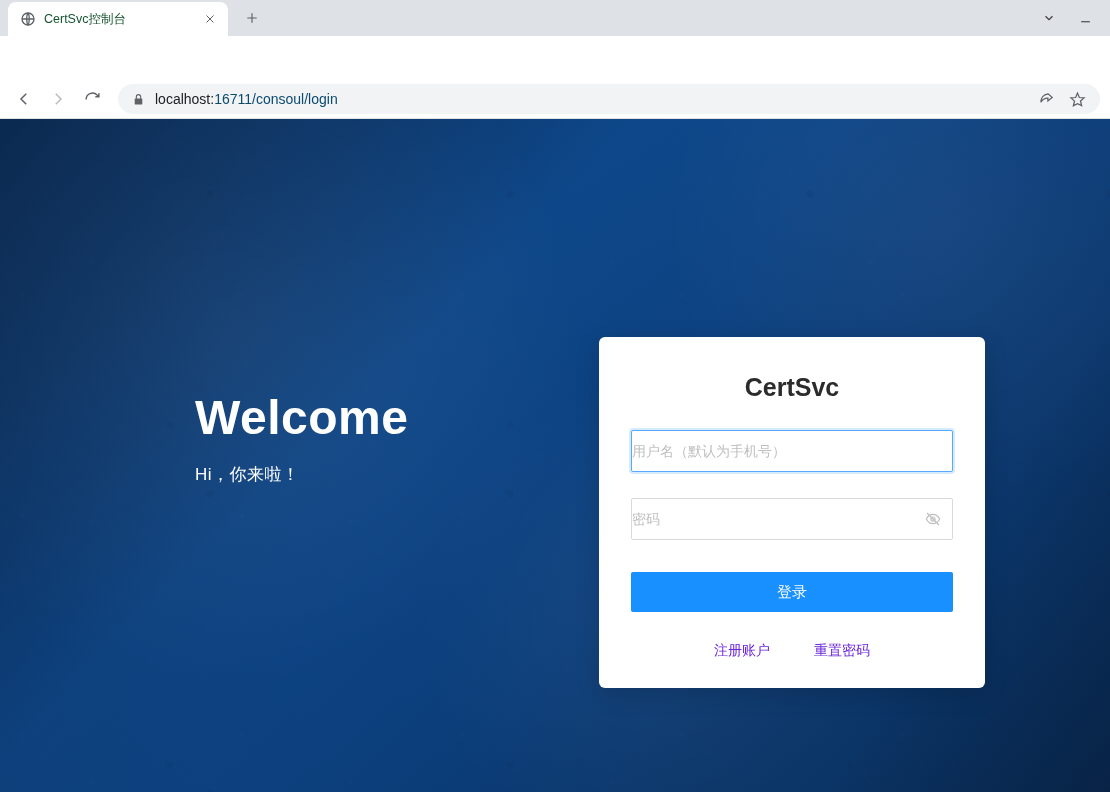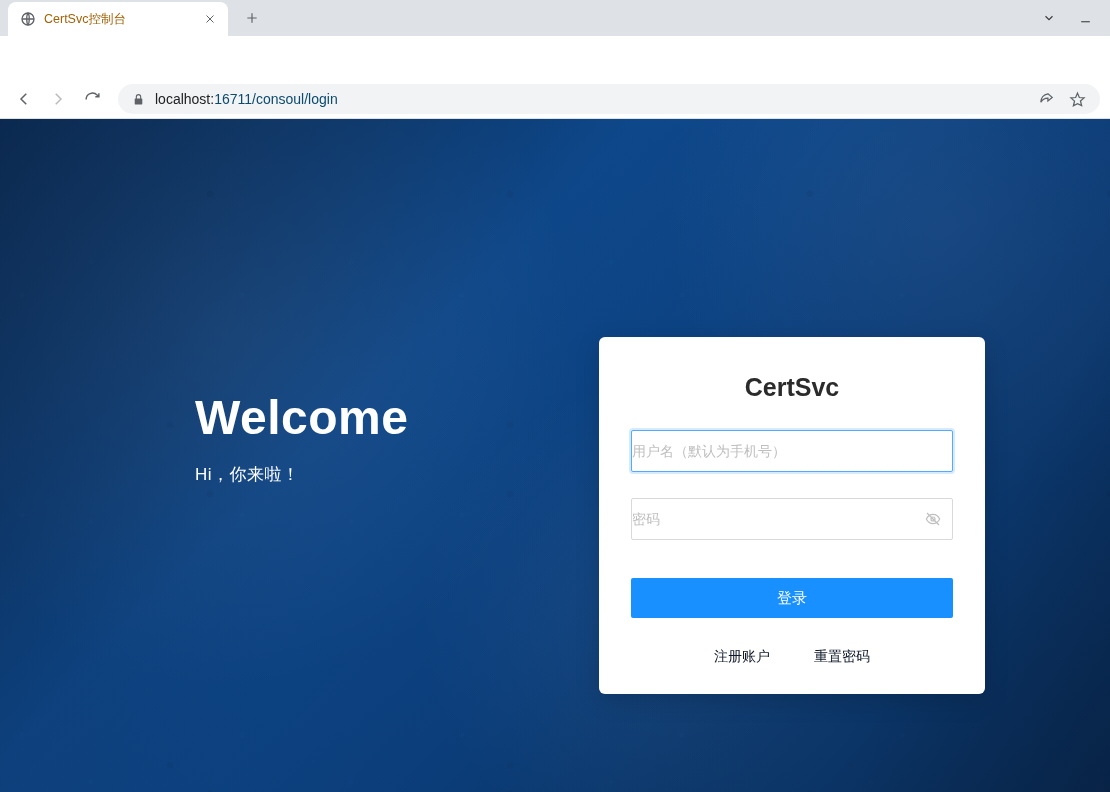--- a/index.html
+++ b/index.html
@@ -30,21 +30,21 @@
     .tab {
       display: flex;
       align-items: center;
       background: #fff;
       height: 34px;
       margin-top: 2px;
       padding: 0 10px 0 12px;
       border-radius: 8px 8px 0 0;
       min-width: 220px;
       font-size: 12.5px;
-      color: #a16207;
+      color: #14532d;
       position: relative;
     }
     .tab .globe-wrap {
       width: 16px;
       height: 16px;
       margin-right: 8px;
       display: inline-flex;
     }
     .tab .close {
       margin-left: auto;
@@ -229,30 +229,30 @@
     }
     .login-btn {
       width: 100%;
       height: 40px;
       border: none;
       background: #1890ff;
       color: #fff;
       font-size: 15px;
       border-radius: 2px;
       cursor: pointer;
-      margin-top: 12px;
+      margin-top: 6px;
     }
     .links {
       display: flex;
       justify-content: center;
       gap: 44px;
       margin-top: 30px;
     }
     .links a {
-      color: #0f172a;
+      color: #6d28d9;
       font-size: 14px;
       text-decoration: none;
       cursor: pointer;
     }
   </style>
 </head>
 <body>
 
 <div class="browser-chrome">
   <div class="tab-bar">

